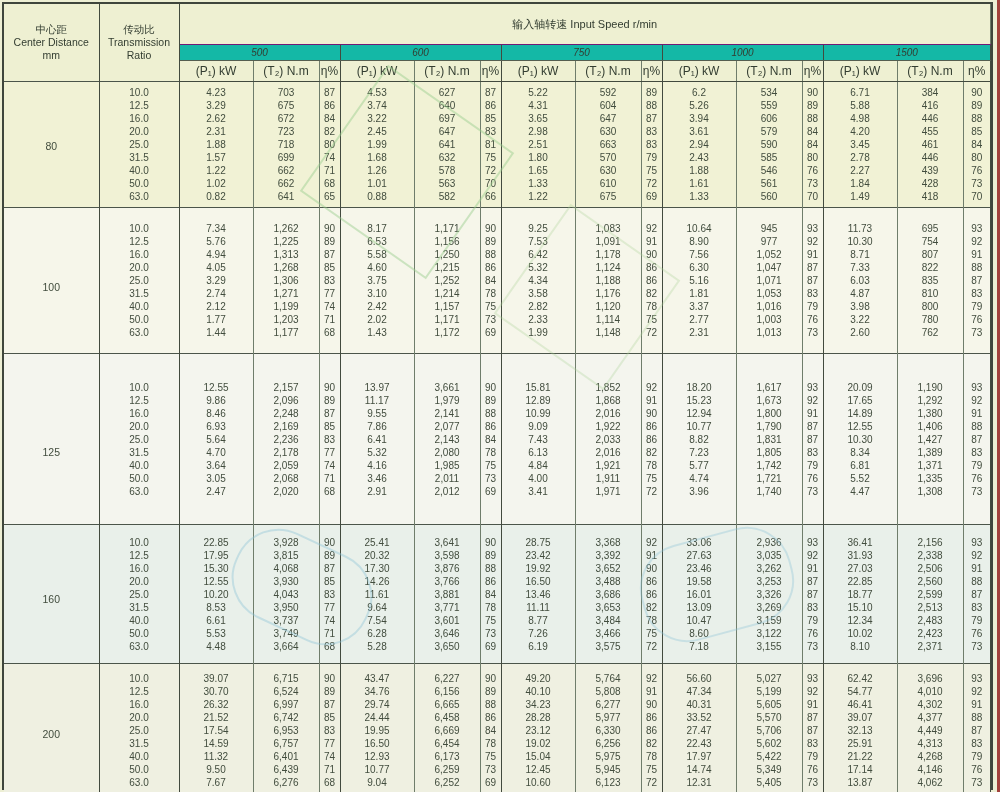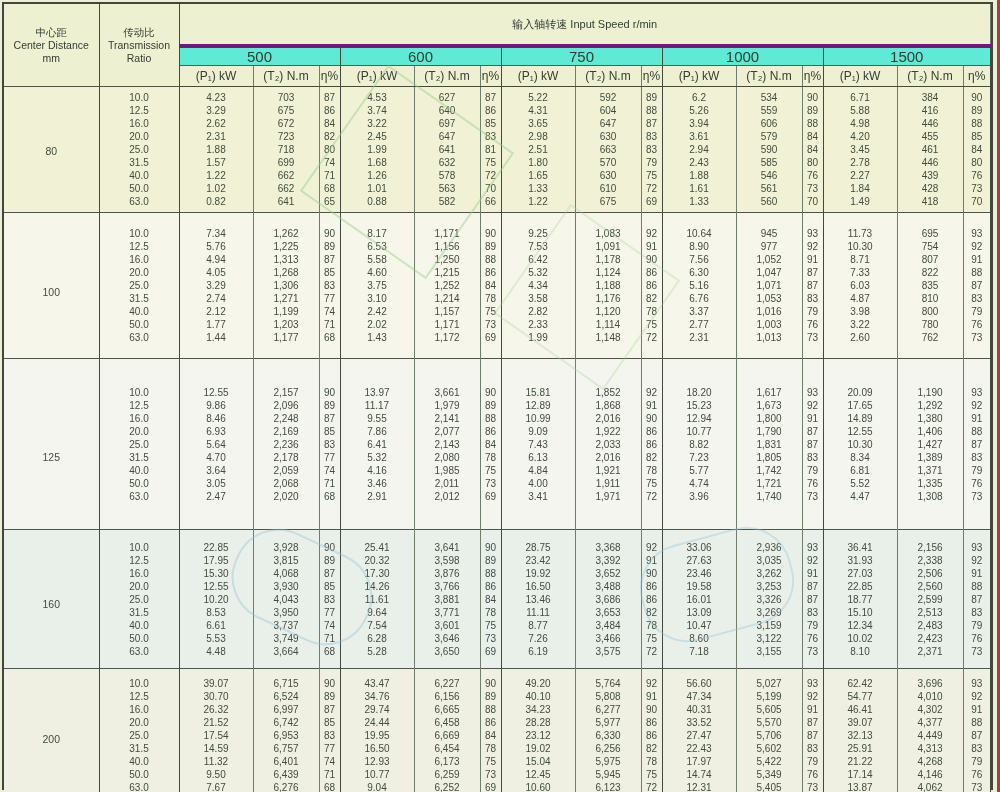--- a/index.html
+++ b/index.html
@@ -7,22 +7,22 @@
   .page{position:relative;width:1000px;height:792px;background:#edefd4;overflow:hidden;}
   .red-edge{position:absolute;top:0;right:0;width:3px;height:792px;z-index:5;}
   .frame{position:absolute;left:2px;top:2px;width:987px;height:784px;border:2px solid #3f463c;background:#f4f5ec;}
   table.spec{border-collapse:collapse;table-layout:fixed;width:100%;height:100%;}
   col.c-cd{width:95px}col.c-ratio{width:80px}
   col.c-p{width:74px}col.c-t{width:66px}col.c-e{width:21px}
   th,td{border-right:1px solid #6f7d6b;font-weight:normal;padding:0;margin:0;
         text-align:center;vertical-align:middle;font-size:10px;color:#424d3e;}
   th{color:#333d31;}
   .hdr-cd,.hdr-ratio{white-space:pre-line;font-size:10.5px;line-height:13px;border-right:1.5px solid #424a3e;background:#eef0d2;}
-  .hdr-speedband{height:40px;font-size:11px;border-bottom:4px solid #701a75;background:#eef0d2;}
-  tr.speeds th{height:15px;font-size:15px;border-bottom:1px solid #545e50;border-right:1.5px solid #424a3e;background:#5eead4;}
+  .hdr-speedband{height:40px;font-size:11px;border-bottom:1px solid #701a75;background:#eef0d2;}
+  tr.speeds th{height:15px;font-size:10px;border-bottom:1px solid #545e50;border-right:1.5px solid #424a3e;background:#14b8a6;font-style:italic;}
   tr.subs th{height:20px;font-size:12px;border-bottom:1.5px solid #424a3e;background:#eef0d2;}
   tr.subs th.eta{border-right:1.5px solid #424a3e;}
   tbody{border-top:1.5px solid #4b554a;}
   tbody td{height:13px;line-height:13px;font-size:10px;}
   td.cd{border-right:1.5px solid #424a3e;font-size:10.5px;}
   td.ratio{border-right:1.5px solid #424a3e;text-align:center;}
   td.eta{border-right:1.5px solid #424a3e;}
   
   tbody.g-80  tr:first-child td{padding-top:4px}  tbody.g-80  tr:last-child td{padding-bottom:4px}
   tbody.g-100 tr:first-child td{padding-top:14px} tbody.g-100 tr:last-child td{padding-bottom:14px}
@@ -359,21 +359,21 @@
             <td class="ratio">31.5</td>
             <td class="p">2.74</td>
             <td class="t">1,271</td>
             <td class="eta">77</td>
             <td class="p">3.10</td>
             <td class="t">1,214</td>
             <td class="eta">78</td>
             <td class="p">3.58</td>
             <td class="t">1,176</td>
             <td class="eta">82</td>
-            <td class="p">6.76</td>
+            <td class="p">1.81</td>
             <td class="t">1,053</td>
             <td class="eta">83</td>
             <td class="p">4.87</td>
             <td class="t">810</td>
             <td class="eta">83</td>
           </tr>
           <tr>
             <td class="ratio">40.0</td>
             <td class="p">2.12</td>
             <td class="t">1,199</td>

